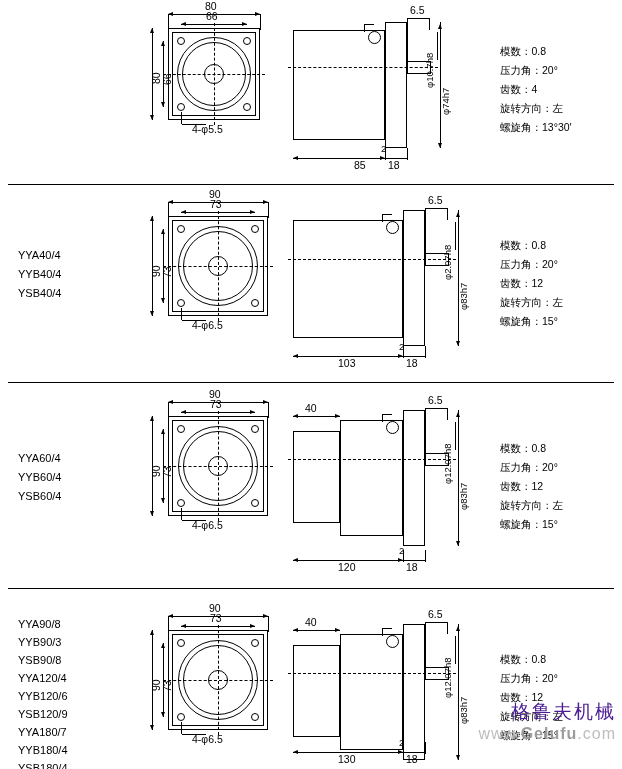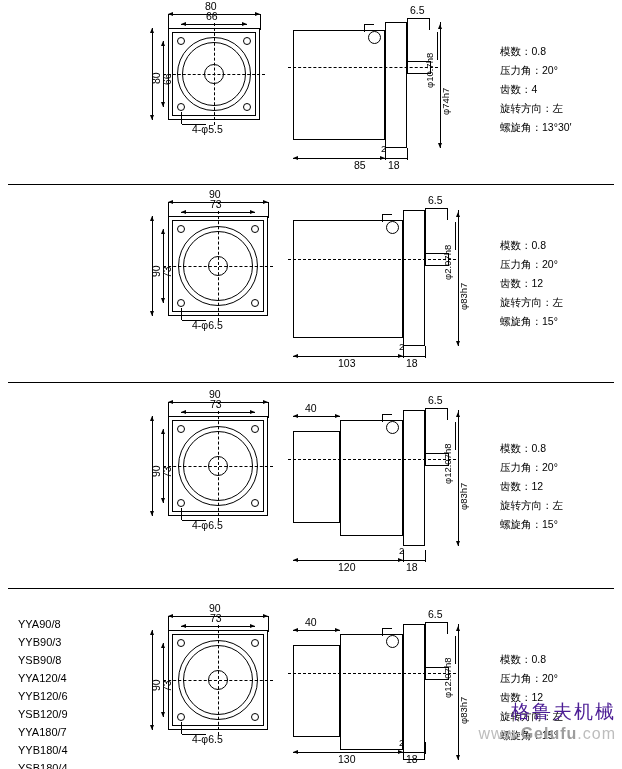--- a/index.html
+++ b/index.html
@@ -136,20 +136,25 @@
       <div>齿数：4</div>
       <div>旋转方向：左</div>
       <div>螺旋角：13°30′</div>
     </div>
   </div>
 
   <div class="rowsep" style="top:184px;"></div>
 
   <div class="row" style="top:186px;height:190px;">
 
+    <div class="names" style="left:18px;top:60px;">
+      <div>YYA40/4</div>
+      <div>YYB40/4</div>
+      <div>YSB40/4</div>
+    </div>
 
     <div>
       <div class="rect" style="left:168px;top:30px;width:100px;height:100px;"></div>
       <div class="rect" style="left:172px;top:34px;width:92px;height:92px;"></div>
       <div class="circ" style="left:178px;top:40px;width:80px;height:80px;"></div>
       <div class="circ" style="left:183px;top:45px;width:70px;height:70px;"></div>
       <div class="circ" style="left:208px;top:70px;width:20px;height:20px;"></div>
       <div class="circ" style="left:177px;top:39px;width:8px;height:8px;"></div>
       <div class="circ" style="left:251px;top:39px;width:8px;height:8px;"></div>
       <div class="circ" style="left:177px;top:113px;width:8px;height:8px;"></div>
@@ -220,20 +225,25 @@
       <div>齿数：12</div>
       <div>旋转方向：左</div>
       <div>螺旋角：15°</div>
     </div>
   </div>
 
   <div class="rowsep" style="top:382px;"></div>
 
   <div class="row" style="top:384px;height:196px;">
 
+    <div class="names" style="left:18px;top:65px;">
+      <div>YYA60/4</div>
+      <div>YYB60/4</div>
+      <div>YSB60/4</div>
+    </div>
 
     <div>
       <div class="rect" style="left:168px;top:32px;width:100px;height:100px;"></div>
       <div class="rect" style="left:172px;top:36px;width:92px;height:92px;"></div>
       <div class="circ" style="left:178px;top:42px;width:80px;height:80px;"></div>
       <div class="circ" style="left:183px;top:47px;width:70px;height:70px;"></div>
       <div class="circ" style="left:208px;top:72px;width:20px;height:20px;"></div>
       <div class="circ" style="left:177px;top:41px;width:8px;height:8px;"></div>
       <div class="circ" style="left:251px;top:41px;width:8px;height:8px;"></div>
       <div class="circ" style="left:177px;top:115px;width:8px;height:8px;"></div>

